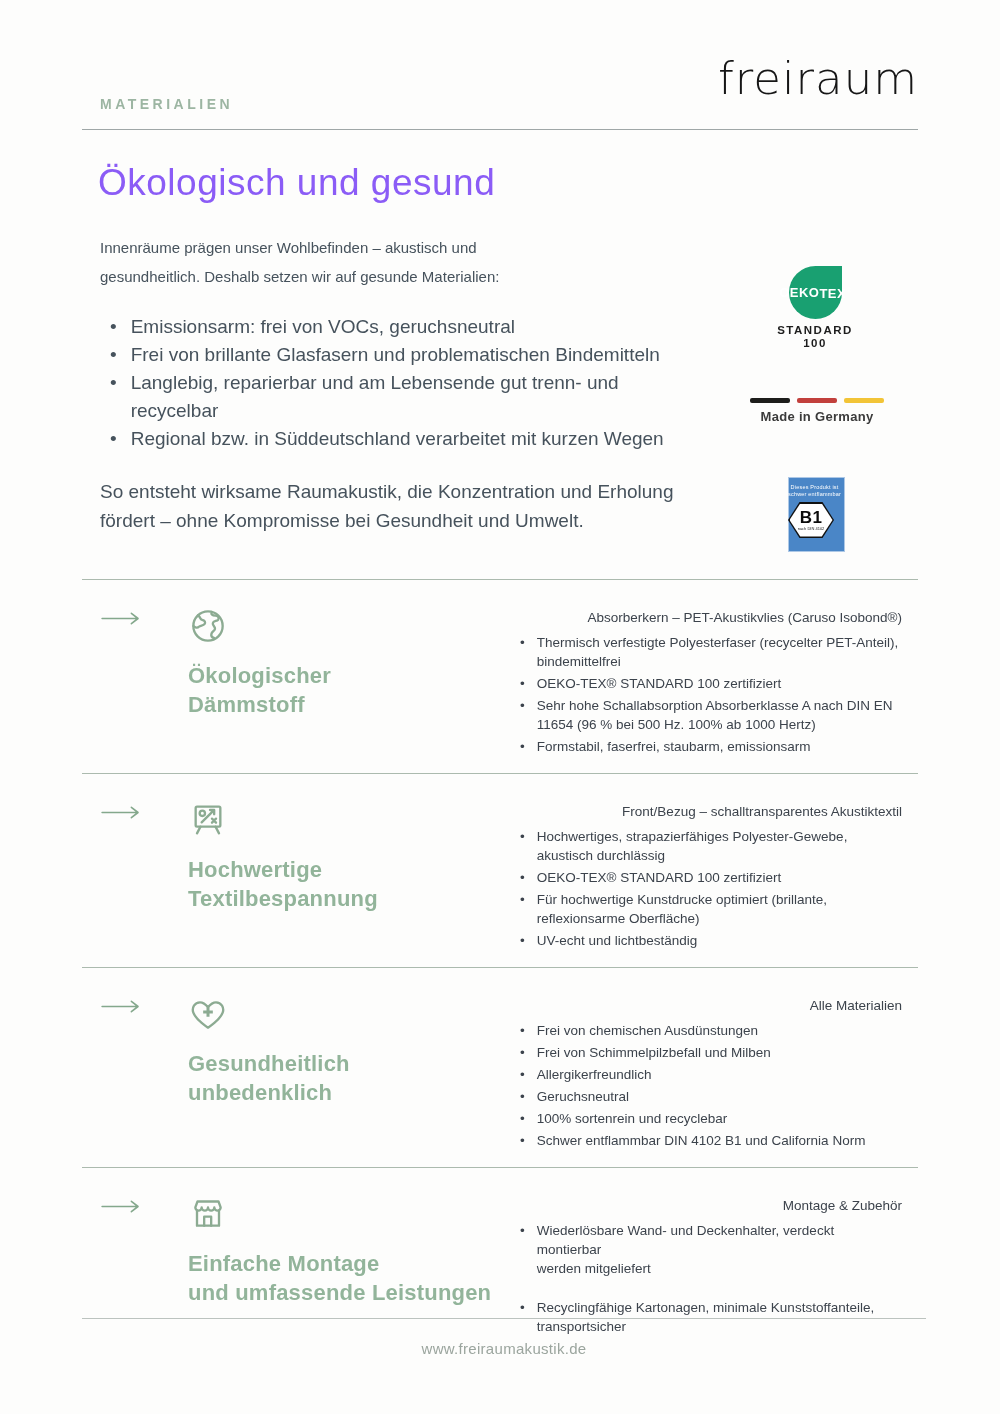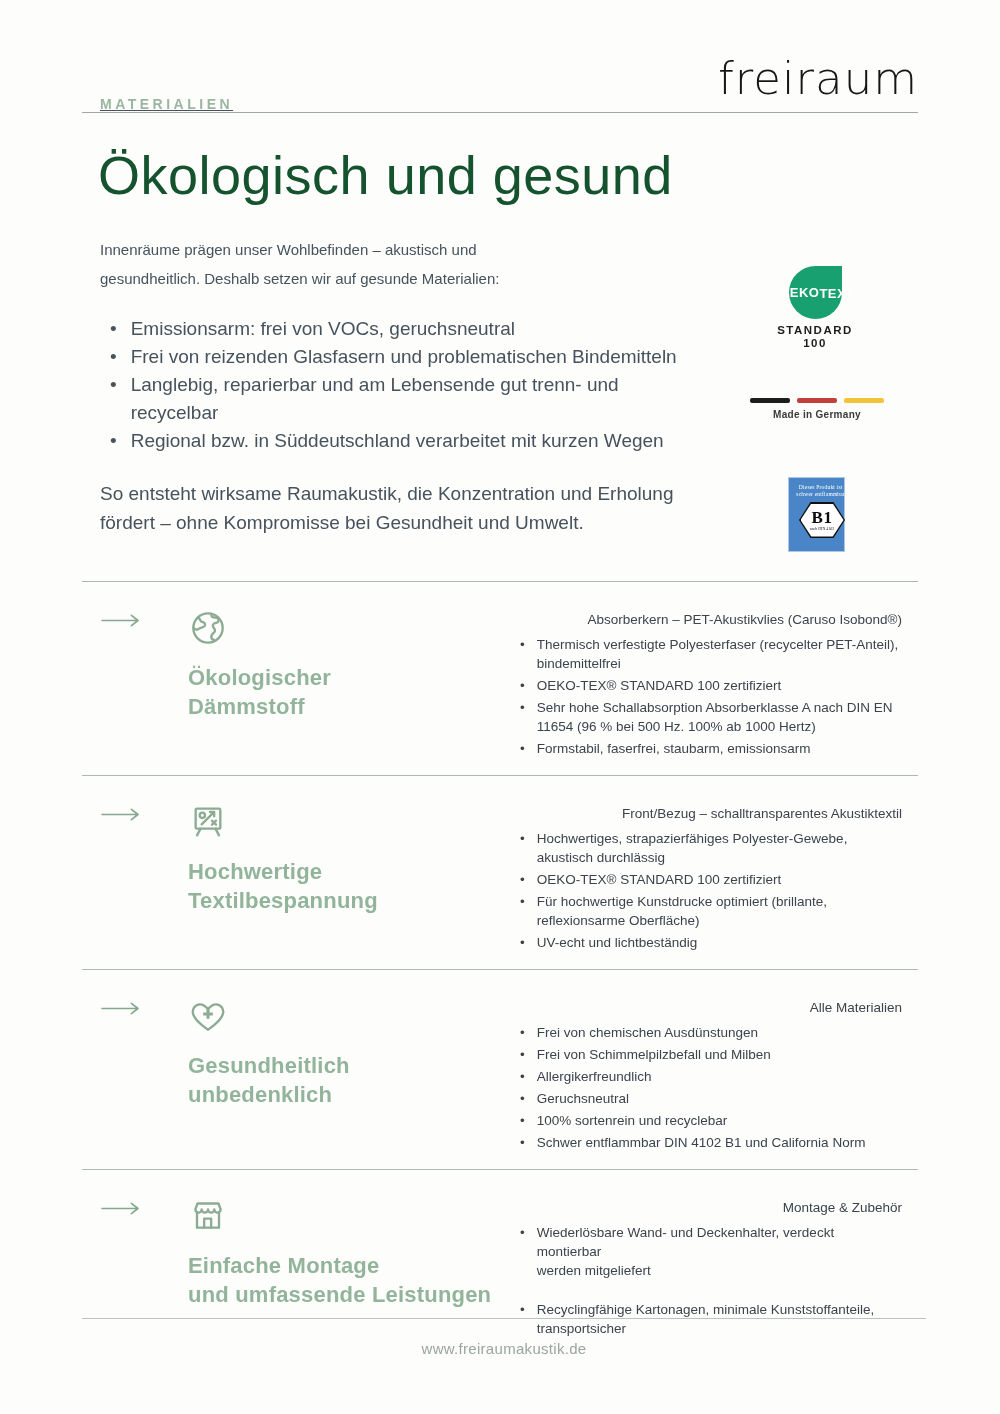--- a/index.html
+++ b/index.html
@@ -3,53 +3,53 @@
 <meta charset="utf-8">
 <style>
   html,body{margin:0;padding:0;background:#e9e9e9;}
   .page{
     width:1000px;height:1414px;position:relative;overflow:hidden;
     background:#FDFDFC;margin:0 auto;
     font-family:"Liberation Sans","DejaVu Sans",sans-serif;
     color:#46525C;
   }
   
-  .header{margin:0 82px;padding-top:96px;padding-bottom:0;
-    border-bottom:1px solid #9FA7A7;position:relative;text-decoration:underline;}
+  .header{margin:0 82px;padding-top:96px;padding-bottom:17px;
+    border-bottom:1px solid #9FA7A7;position:relative;}
   .eyebrow{margin-left:18px;font-size:14px;font-weight:600;letter-spacing:3.5px;
     color:#9CB5A2;}
   .brand-logo{position:absolute;right:0;top:52px;font-size:45px;font-weight:200;
     color:#161616;letter-spacing:1px;font-family:"DejaVu Sans","Liberation Sans",sans-serif;}
   
-  .h1{margin:32px 82px 0 98px;font-size:54px;line-height:1.12;font-weight:300;
-    color:#14532d;letter-spacing:.5px;}
+  .h1{margin:32px 82px 0 98px;font-size:37px;line-height:1.12;font-weight:300;
+    color:#8b5cf6;letter-spacing:.5px;}
   .intro{margin:30px 0 0 100px;width:560px;font-size:15px;line-height:29px;
     white-space:pre-line;}
   .intro-list{list-style:none;margin:22px 0 0 0;padding:0 0 0 110px;width:620px;}
   .intro-list li{display:flex;gap:14px;font-size:19px;line-height:28px;margin:0;}
   .intro-list .dot{color:#46525C;flex:0 0 auto;}
   .intro-list .btx{white-space:pre-line;}
   .outro{margin:24px 0 14px 100px;width:640px;font-size:19px;line-height:29px;
     white-space:pre-line;}
   
   .badge-col{position:absolute;top:0;left:0;width:100%;height:100%;pointer-events:none;}
   .oeko-drop{position:absolute;left:789px;top:266px;width:53px;height:53px;
     border-radius:50% 0 50% 50%;display:flex;flex-direction:row;
     align-items:center;justify-content:center;color:#fff;font-weight:700;
     font-size:13px;line-height:13px;letter-spacing:.5px;}
   .oeko-drop sup{font-size:7px;}
   .oeko-caption{position:absolute;left:765px;top:324px;width:100px;text-align:center;
     color:#1D1D1D;font-weight:700;font-size:11.5px;line-height:13px;letter-spacing:1.5px;}
   .germany{position:absolute;left:750px;top:398px;width:134px;text-align:center;}
   .germany-bars{display:flex;gap:7px;}
   .germany-bars span{display:block;height:5px;flex:1 1 aupx;border-radius:2px;flex-basis:40px;}
-  .germany-label{margin-top:6px;font-size:10px;font-weight:700;color:#3A3A3A;letter-spacing:.3px;}
+  .germany-label{margin-top:6px;font-size:13px;font-weight:700;color:#3A3A3A;letter-spacing:.3px;}
   .b1-badge{position:absolute;left:788px;top:477px;width:57px;height:75px;
-    display:flex;flex-direction:column;align-items:flex-end;
-    box-shadow:inset 0 0 0 1px rgba(255,255,255,.55);font-family:Liberation Serif, serif;}
+    display:flex;flex-direction:column;align-items:flex-start;
+    box-shadow:inset 0 0 0 1px rgba(255,255,255,.55);}
   .b1-top{margin-top:7px;color:#fff;font-size:5.5px;line-height:7px;text-align:center;
     letter-spacing:.2px;}
   .hex-outer{margin-top:4px;width:46px;height:36px;background:#111;
     clip-path:polygon(25% 0,75% 0,100% 50%,75% 100%,25% 100%,0 50%);
     display:flex;align-items:center;justify-content:center;}
   .hex-inner{width:43px;height:33px;background:#fff;
     clip-path:polygon(25% 0,75% 0,100% 50%,75% 100%,25% 100%,0 50%);
     display:flex;flex-direction:column;align-items:center;justify-content:center;}
   .b1-code{color:#0b0b0b;font-weight:700;font-size:17px;line-height:16px;letter-spacing:.5px;}
   .b1-sub{color:#222;font-size:4px;line-height:5px;}
@@ -91,21 +91,21 @@
   <p class="intro">Innenräume prägen unser Wohlbefinden – akustisch und
 gesundheitlich. Deshalb setzen wir auf gesunde Materialien:</p>
 
   <ul class="intro-list">
       <li>
         <span class="dot">•</span>
         <span class="btx">Emissionsarm: frei von VOCs, geruchsneutral</span>
       </li>
       <li>
         <span class="dot">•</span>
-        <span class="btx">Frei von reizenden Glasfasern und problematischen Bindemitteln</span>
+        <span class="btx">Frei von brillante Glasfasern und problematischen Bindemitteln</span>
       </li>
       <li>
         <span class="dot">•</span>
         <span class="btx">Langlebig, reparierbar und am Lebensende gut trenn- und
 recycelbar</span>
       </li>
       <li>
         <span class="dot">•</span>
         <span class="btx">Regional bzw. in Süddeutschland verarbeitet mit kurzen Wegen</span>
       </li>

